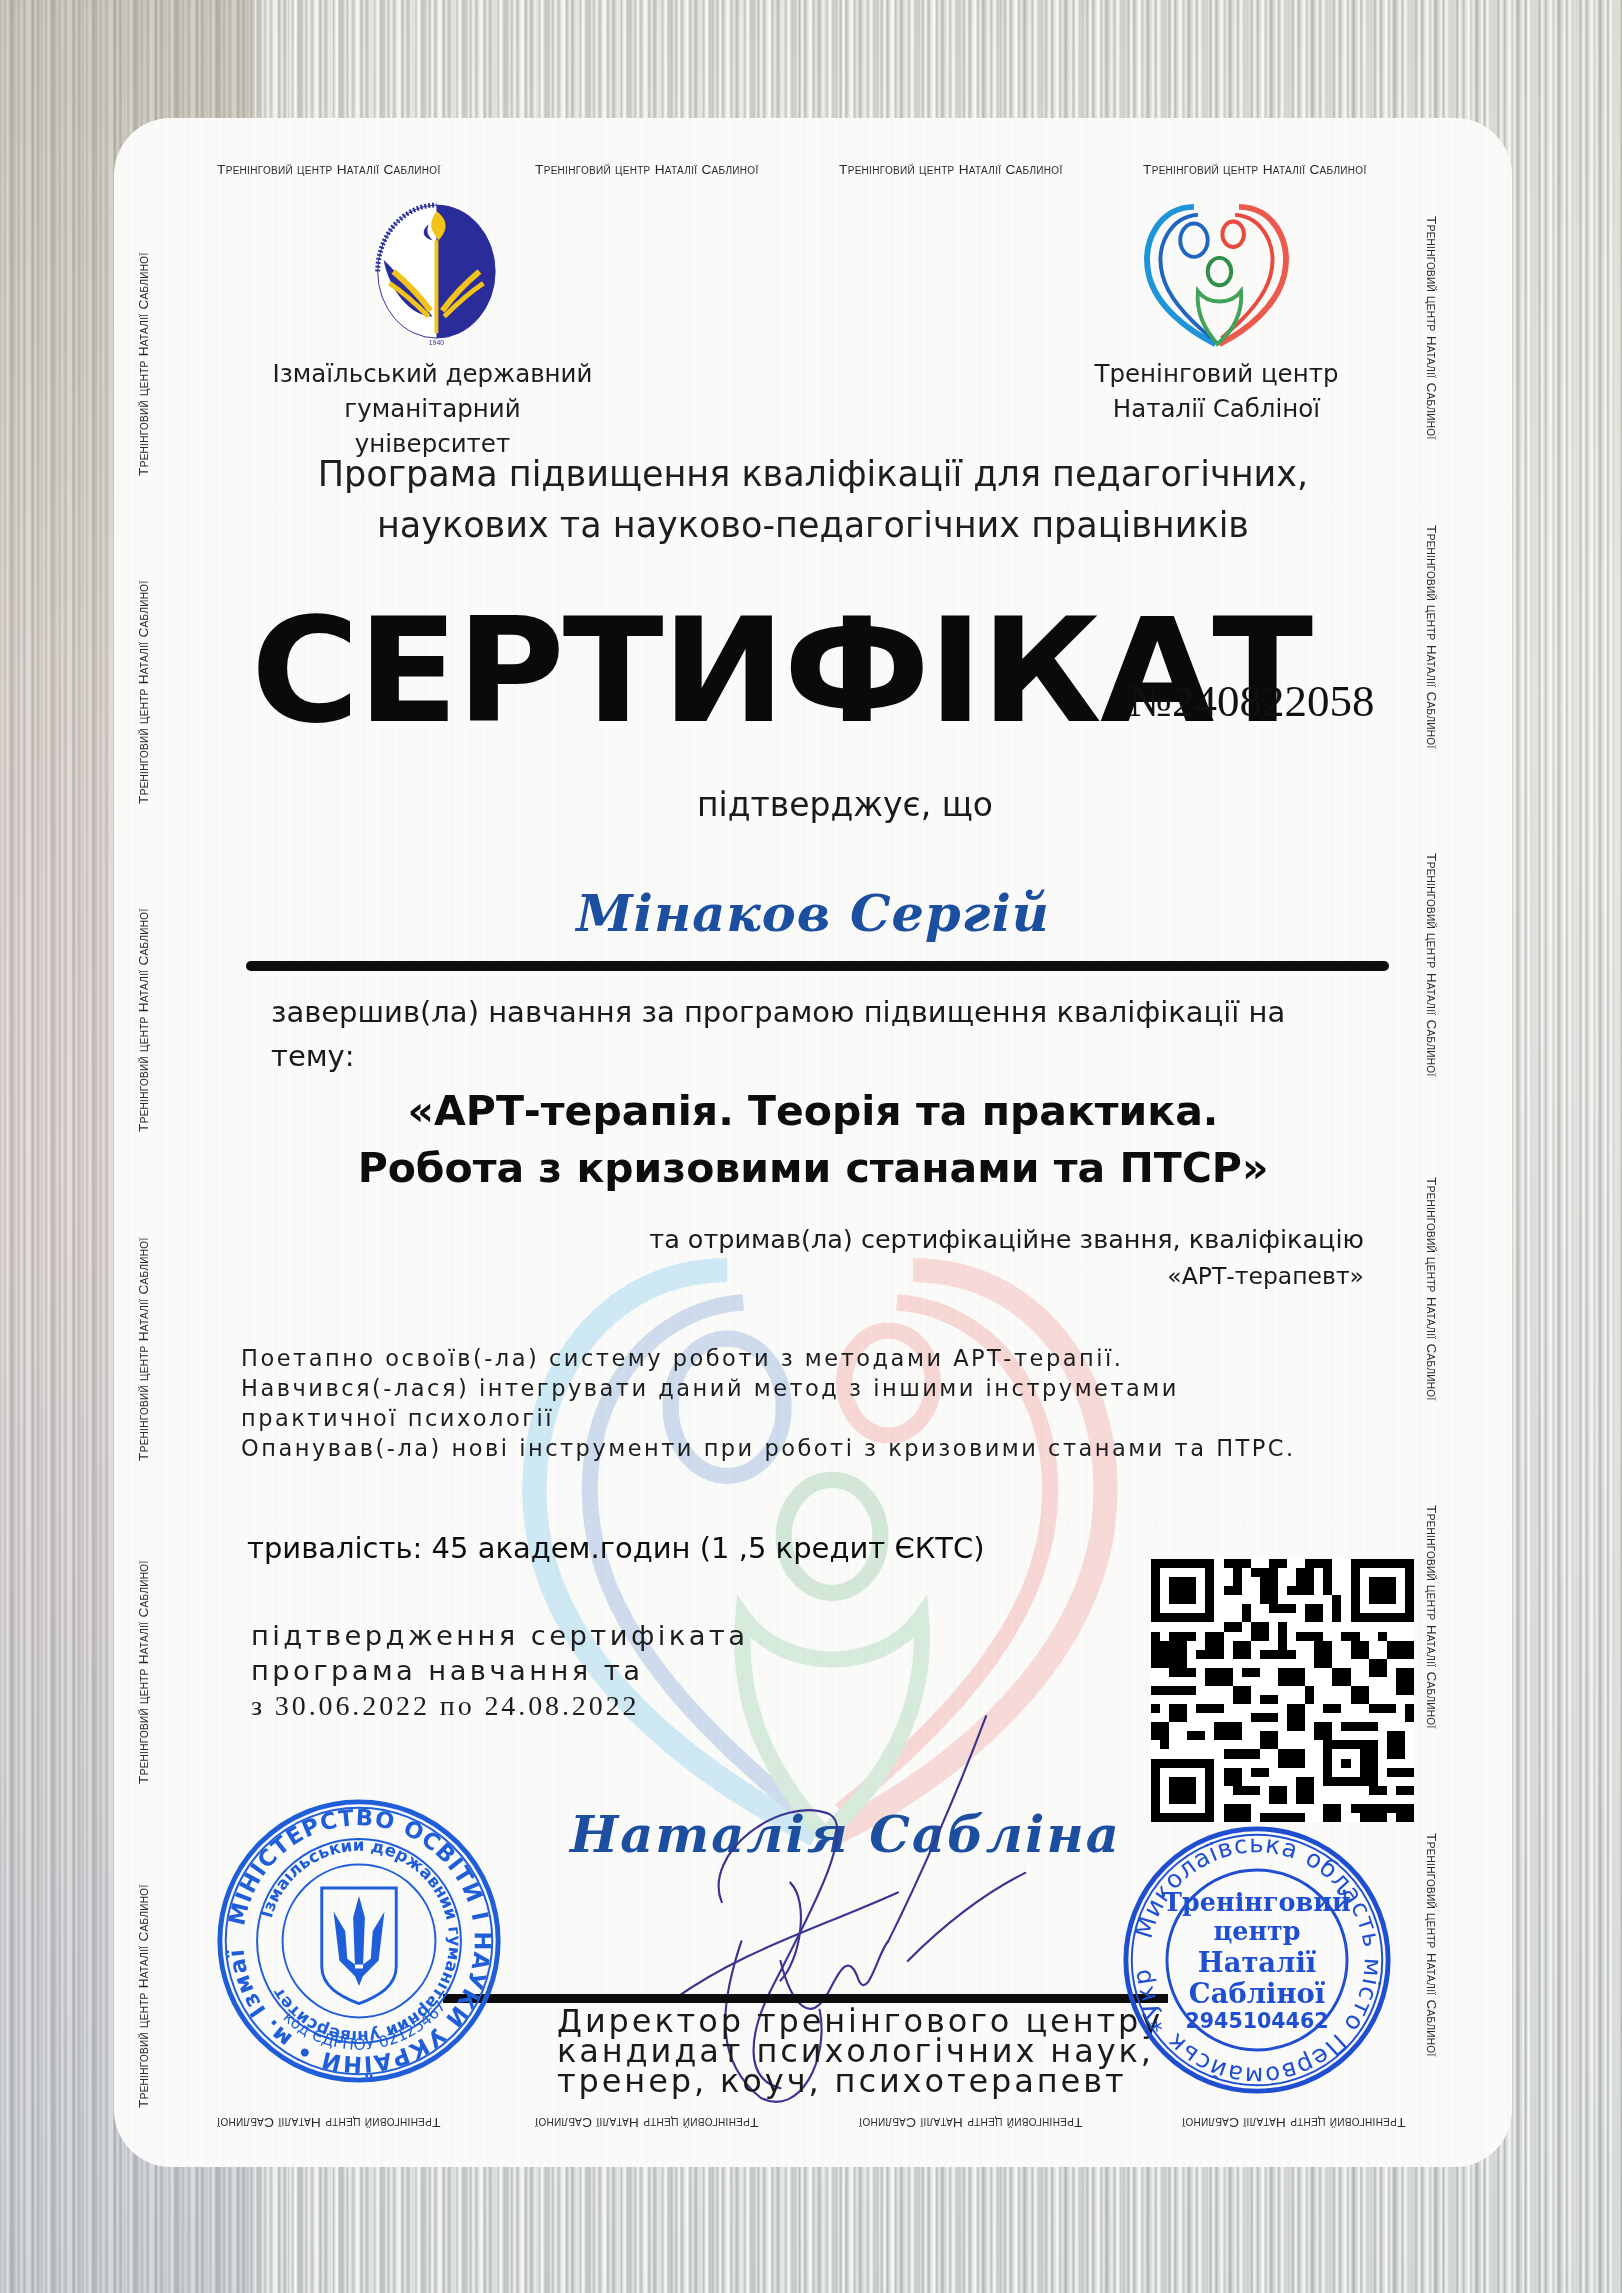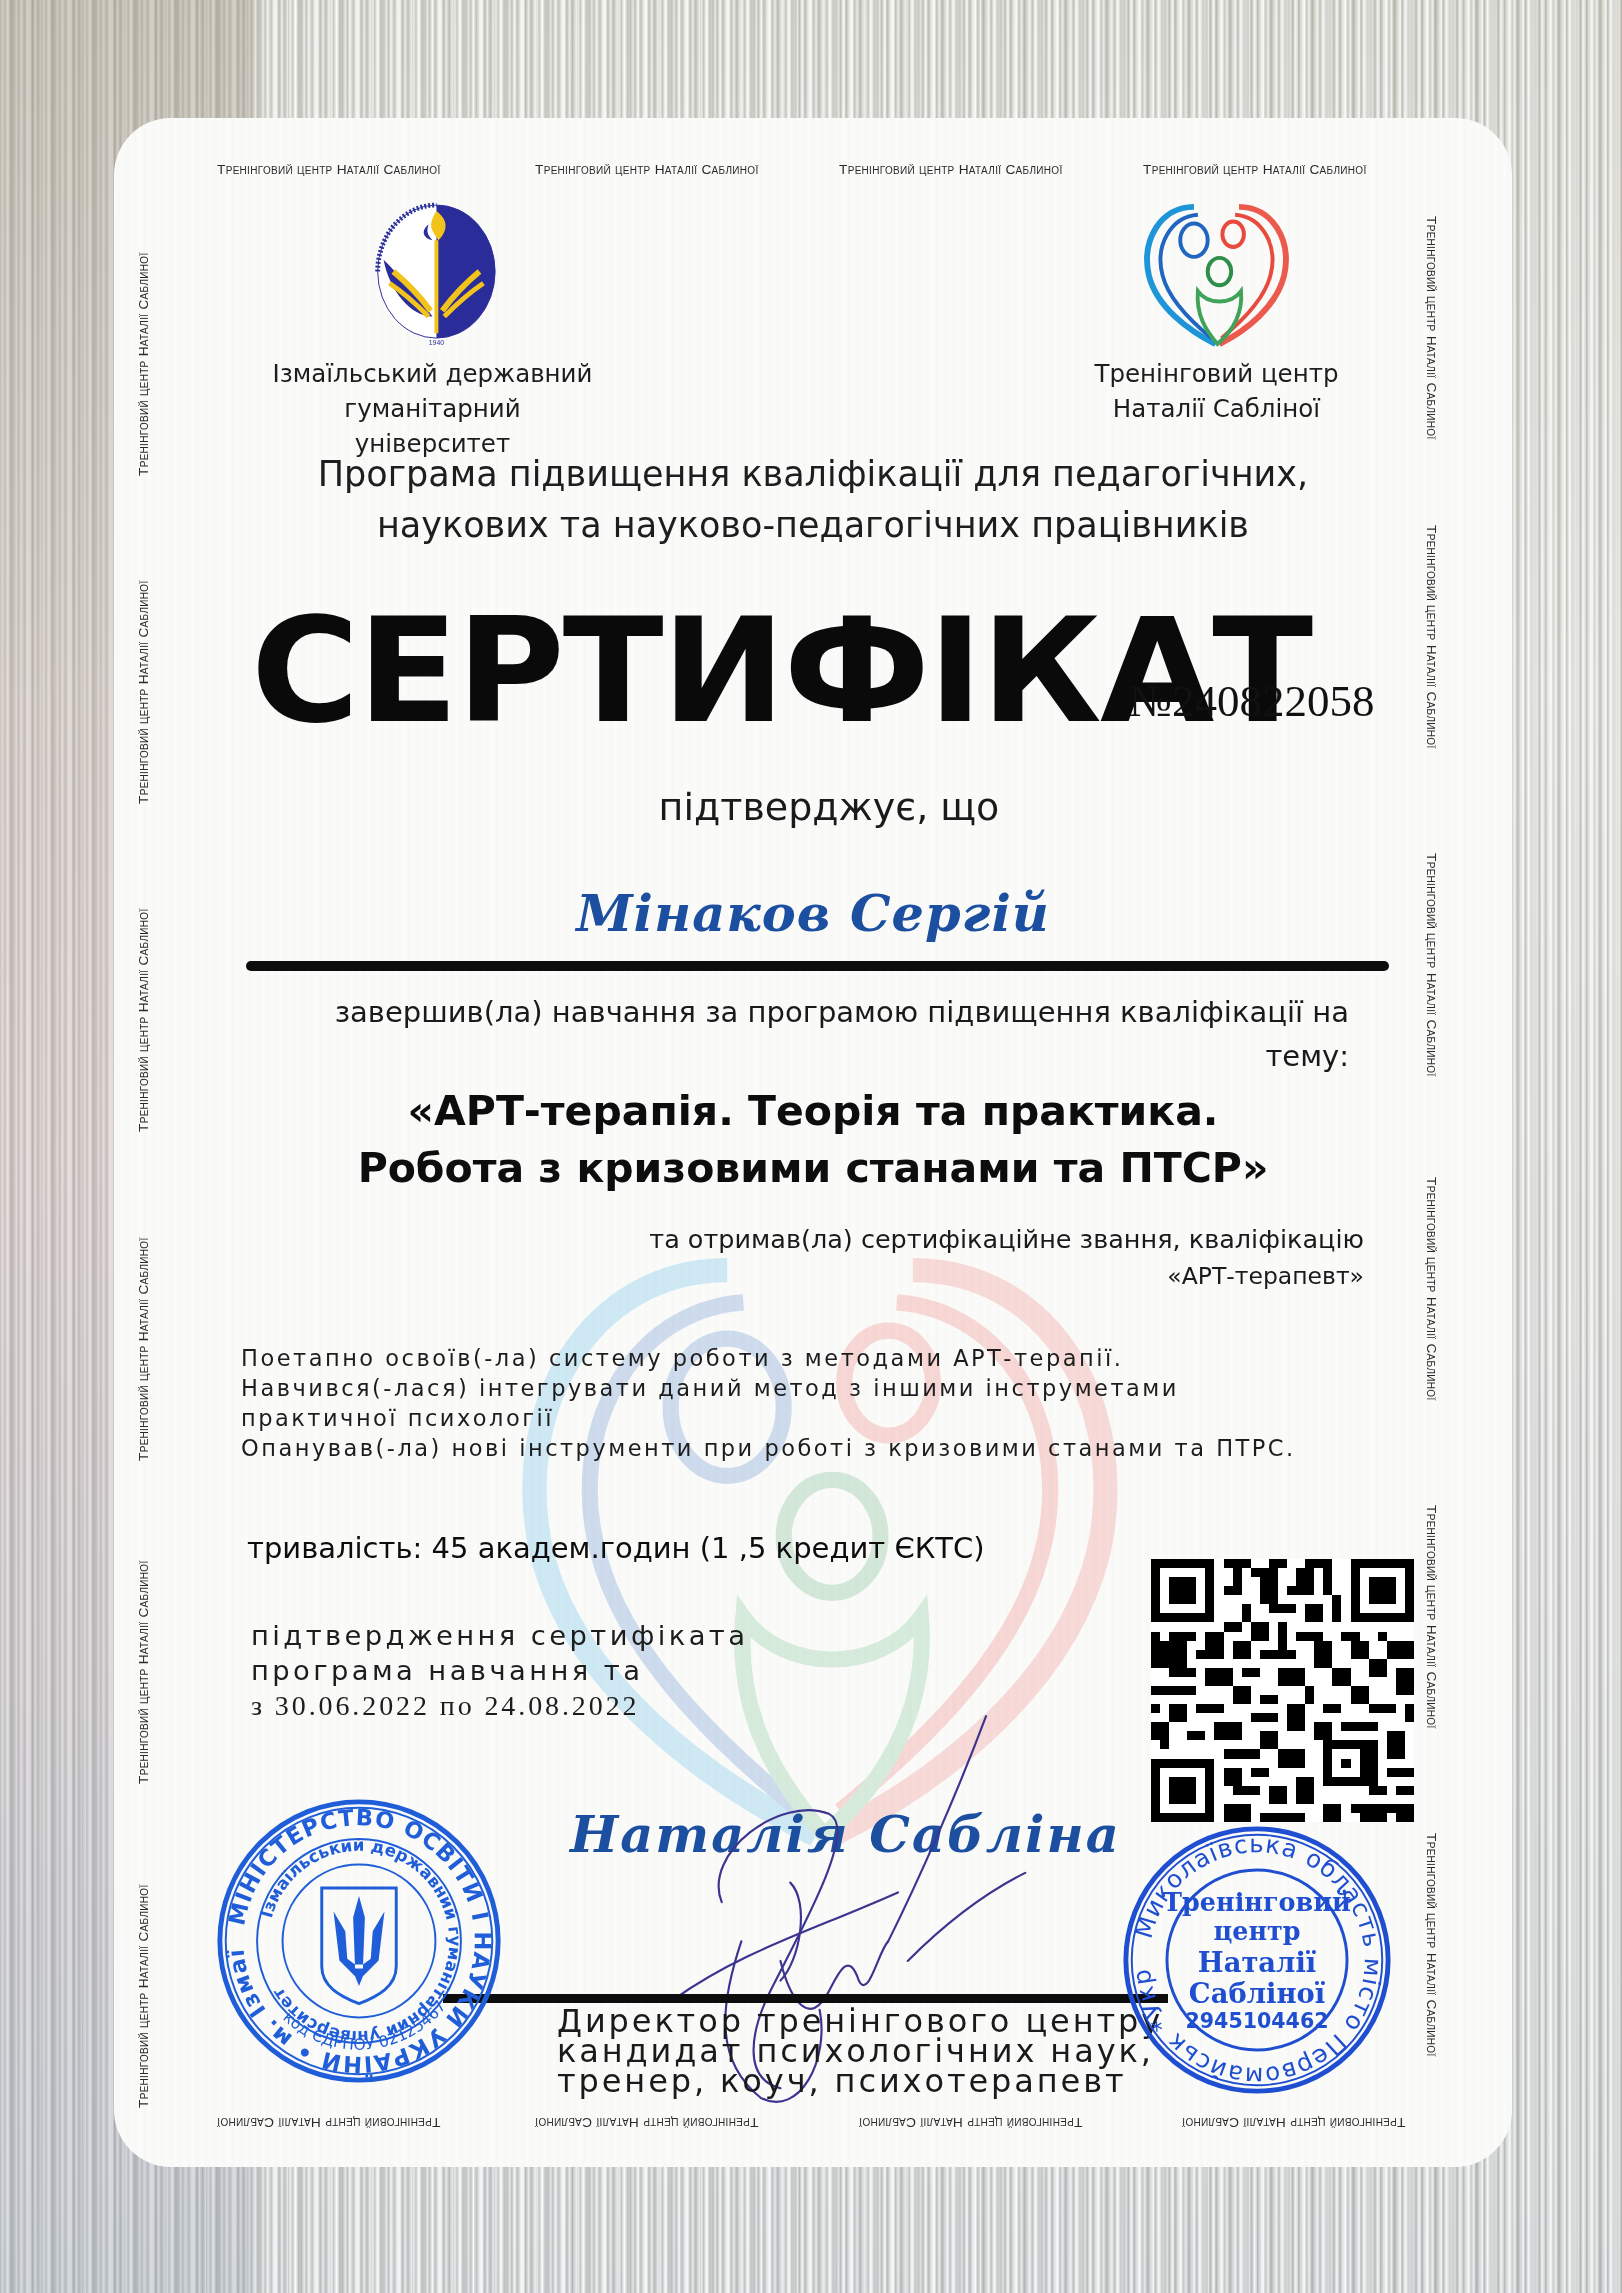--- a/index.html
+++ b/index.html
@@ -49,34 +49,34 @@
     position: absolute; left: 137px; top: 480px;
     font-family: "DejaVu Sans", sans-serif; font-weight: bold;
     font-size: 145px; letter-spacing: -2px; color: #0a0a0a; line-height: 1;
     transform: scaleX(1.02); transform-origin: left;
   }
   .number {
     position: absolute; left: 1015px; top: 557px;
     font-family: "Liberation Serif", serif; font-size: 45px; color: #111;
   }
   .confirms {
-    position: absolute; left: 0; width: 100%; top: 667px; text-align: center;
-    font-size: 38px; color: #1a1a1a; padding-left: 32px;
+    position: absolute; left: 16px; width: 100%; top: 667px; text-align: center;
+    font-size: 33px; color: #1a1a1a; padding-left: 32px;
   }
   .recipient {
     position: absolute; left: 0; width: 100%; top: 765px; text-align: center;
     font-family: "DejaVu Serif", serif; font-style: italic; font-weight: bold;
     font-size: 51px; color: #1c4fa0; letter-spacing: 1px;
   }
   .rule-main {
     position: absolute; left: 132px; width: 1143px; top: 843px; height: 9.8px;
     background: #0d0d0d; border-radius: 4.9px;
   }
   .completed {
-    position: absolute; left: 157px; width: 1078px; top: 872px; text-align: right;
+    position: absolute; left: 157px; width: 1078px; top: 872px; text-align: left;
     font-size: 29px; line-height: 44px; color: #1a1a1a;
   }
   .topic {
     position: absolute; left: 0; width: 100%; top: 965px; text-align: center;
     font-weight: bold; font-size: 41px; line-height: 57px; color: #0d0d0d;
   }
   .received {
     position: absolute; left: 152px; width: 1098px; top: 1103px; text-align: right;
     font-size: 25.5px; line-height: 37px; color: #1a1a1a;
   }

